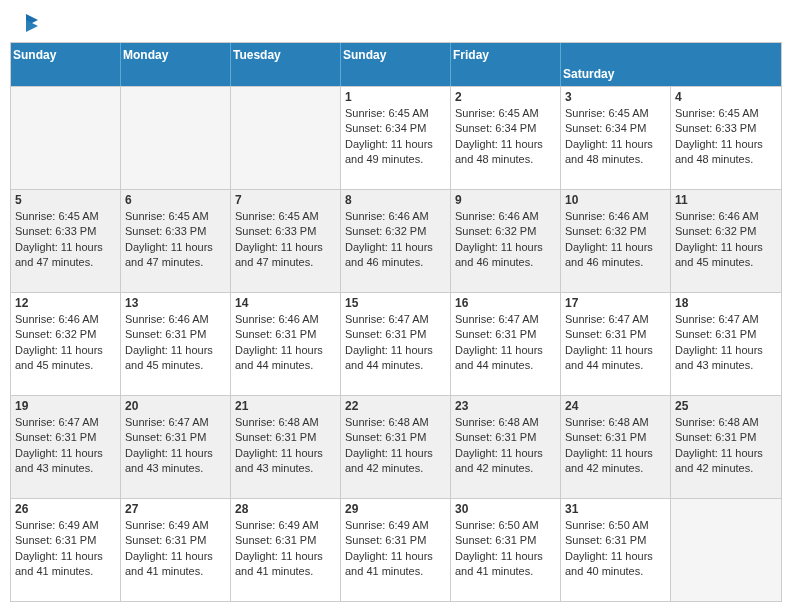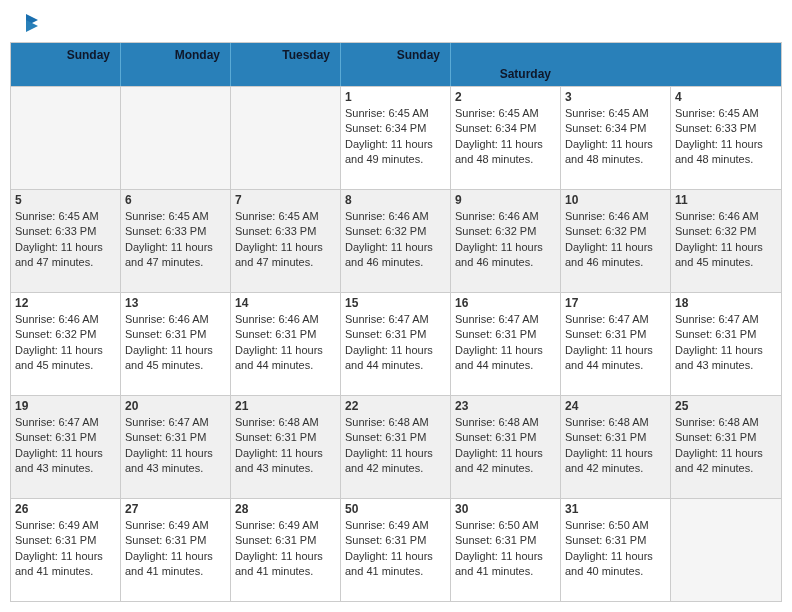--- a/index.html
+++ b/index.html
@@ -47,25 +47,25 @@
       display: flex;
       flex-direction: column;
       border: 1px solid #ccc;
     }
     .cal-header-row {
       display: grid;
       grid-template-columns: repeat(7, 1fr);
       background: #2980b9;
     }
     .cal-header-cell {
-      color: #0f172a;
+      color: #ffffff;
       font-size: 12px;
       font-weight: bold;
-      text-align: right;
-      padding: 5px 10px;
+      text-align: left;
+      padding: 5px 2px;
       border-right: 1px solid #5aaad5;
     }
     .cal-header-cell:last-child { border-right: none; margin-top: 19px; }
     .cal-body {
       display: flex;
       flex-direction: column;
       flex: 1;
     }
     .cal-row {
       display: grid;
@@ -119,20 +119,21 @@
       <div class="location-title"></div>
     </div>
   </div>
 
   <div class="calendar">
     <div class="cal-header-row">
     <div class="cal-header-cell">Sunday</div>
         <div class="cal-header-cell">Monday</div>
         <div class="cal-header-cell">Tuesday</div>
         <div class="cal-header-cell">Sunday</div>
+        <div class="cal-header-cell">Friday</div>
         <div class="cal-header-cell">Saturday</div>
       </div>
     <div class="cal-body">
     <div class="cal-row">
           <div class="cal-cell empty"></div>
           <div class="cal-cell empty"></div>
           <div class="cal-cell empty"></div>
           <div class="cal-cell">
             <span class="day-num">1</span>
             <div class="cell-info">Sunrise: 6:45 AM<br>Sunset: 6:34 PM<br>Daylight: 11 hours<br>and 49 minutes.</div>
@@ -247,21 +248,21 @@
           </div>
           <div class="cal-cell">
             <span class="day-num">27</span>
             <div class="cell-info">Sunrise: 6:49 AM<br>Sunset: 6:31 PM<br>Daylight: 11 hours<br>and 41 minutes.</div>
           </div>
           <div class="cal-cell">
             <span class="day-num">28</span>
             <div class="cell-info">Sunrise: 6:49 AM<br>Sunset: 6:31 PM<br>Daylight: 11 hours<br>and 41 minutes.</div>
           </div>
           <div class="cal-cell">
-            <span class="day-num">50</span>
+            <span class="day-num">29</span>
             <div class="cell-info">Sunrise: 6:49 AM<br>Sunset: 6:31 PM<br>Daylight: 11 hours<br>and 41 minutes.</div>
           </div>
           <div class="cal-cell">
             <span class="day-num">30</span>
             <div class="cell-info">Sunrise: 6:50 AM<br>Sunset: 6:31 PM<br>Daylight: 11 hours<br>and 41 minutes.</div>
           </div>
           <div class="cal-cell">
             <span class="day-num">31</span>
             <div class="cell-info">Sunrise: 6:50 AM<br>Sunset: 6:31 PM<br>Daylight: 11 hours<br>and 40 minutes.</div>
           </div>

